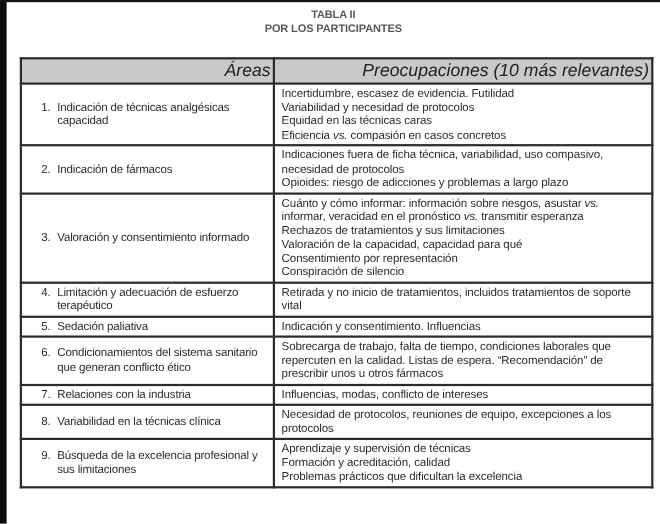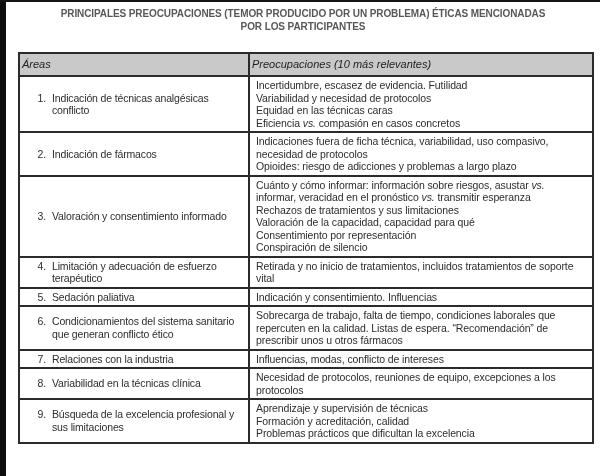--- a/index.html
+++ b/index.html
@@ -39,24 +39,24 @@
   }
   table.ethics col.c1 { width: 230px; }
   table.ethics col.c2 { width: 344px; }
   table.ethics th, table.ethics td {
     border: 2px solid #2b2b2b;
   }
   table.ethics th {
     background: #c9c9c9;
     font-style: italic;
     font-weight: normal;
-    font-size: 11px;
+    font-size: 16px;
     line-height: 13px;
     padding: 4px 2px;
-    text-align: left;
+    text-align: right;
     color: #222;
   }
   table.ethics td {
     font-size: 10.5px;
     line-height: 12.5px;
     padding: 2px 6px;
     vertical-align: middle;
   }
   td.area-cell { padding-left: 6px; letter-spacing: -0.15px; }
   .area-wrap { display: flex; align-items: flex-start; }
@@ -66,41 +66,41 @@
   .concern-item { display: block; }
   .concern-item i { }
 </style>
 </head>
 <body>
 
 <div class="scan-edge-left"></div>
 <div class="scan-edge-top"></div>
 
 <div class="caption">
-  <div class="cap-line">PRINCIPALES PREOCUPACIONES (TEMOR PRODUCIDO POR UN PROBLEMA) ÉTICAS MENCIONADAS</div>
+  <div class="cap-line">TABLA II</div>
   <div class="cap-line">POR LOS PARTICIPANTES</div>
 </div>
 
 <table class="ethics">
   <colgroup>
       <col class="c1">
       <col class="c2">
     </colgroup>
   <thead>
     <tr>
       <th>Áreas</th>
       <th>Preocupaciones (10 más relevantes)</th>
     </tr>
   </thead>
   <tbody>
       <tr>
         <td class="area-cell">
           <div class="area-wrap">
             <span class="area-num">1.</span>
-            <span class="area-text">Indicación de técnicas analgésicas conflicto</span>
+            <span class="area-text">Indicación de técnicas analgésicas capacidad</span>
           </div>
         </td>
         <td class="concerns-cell">
           <span class="concern-item">Incertidumbre, escasez de evidencia. Futilidad</span>
           <span class="concern-item">Variabilidad y necesidad de protocolos</span>
           <span class="concern-item">Equidad en las técnicas caras</span>
           <span class="concern-item">Eficiencia <i>vs.</i> compasión en casos concretos</span>
         </td>
       </tr>
       <tr>

